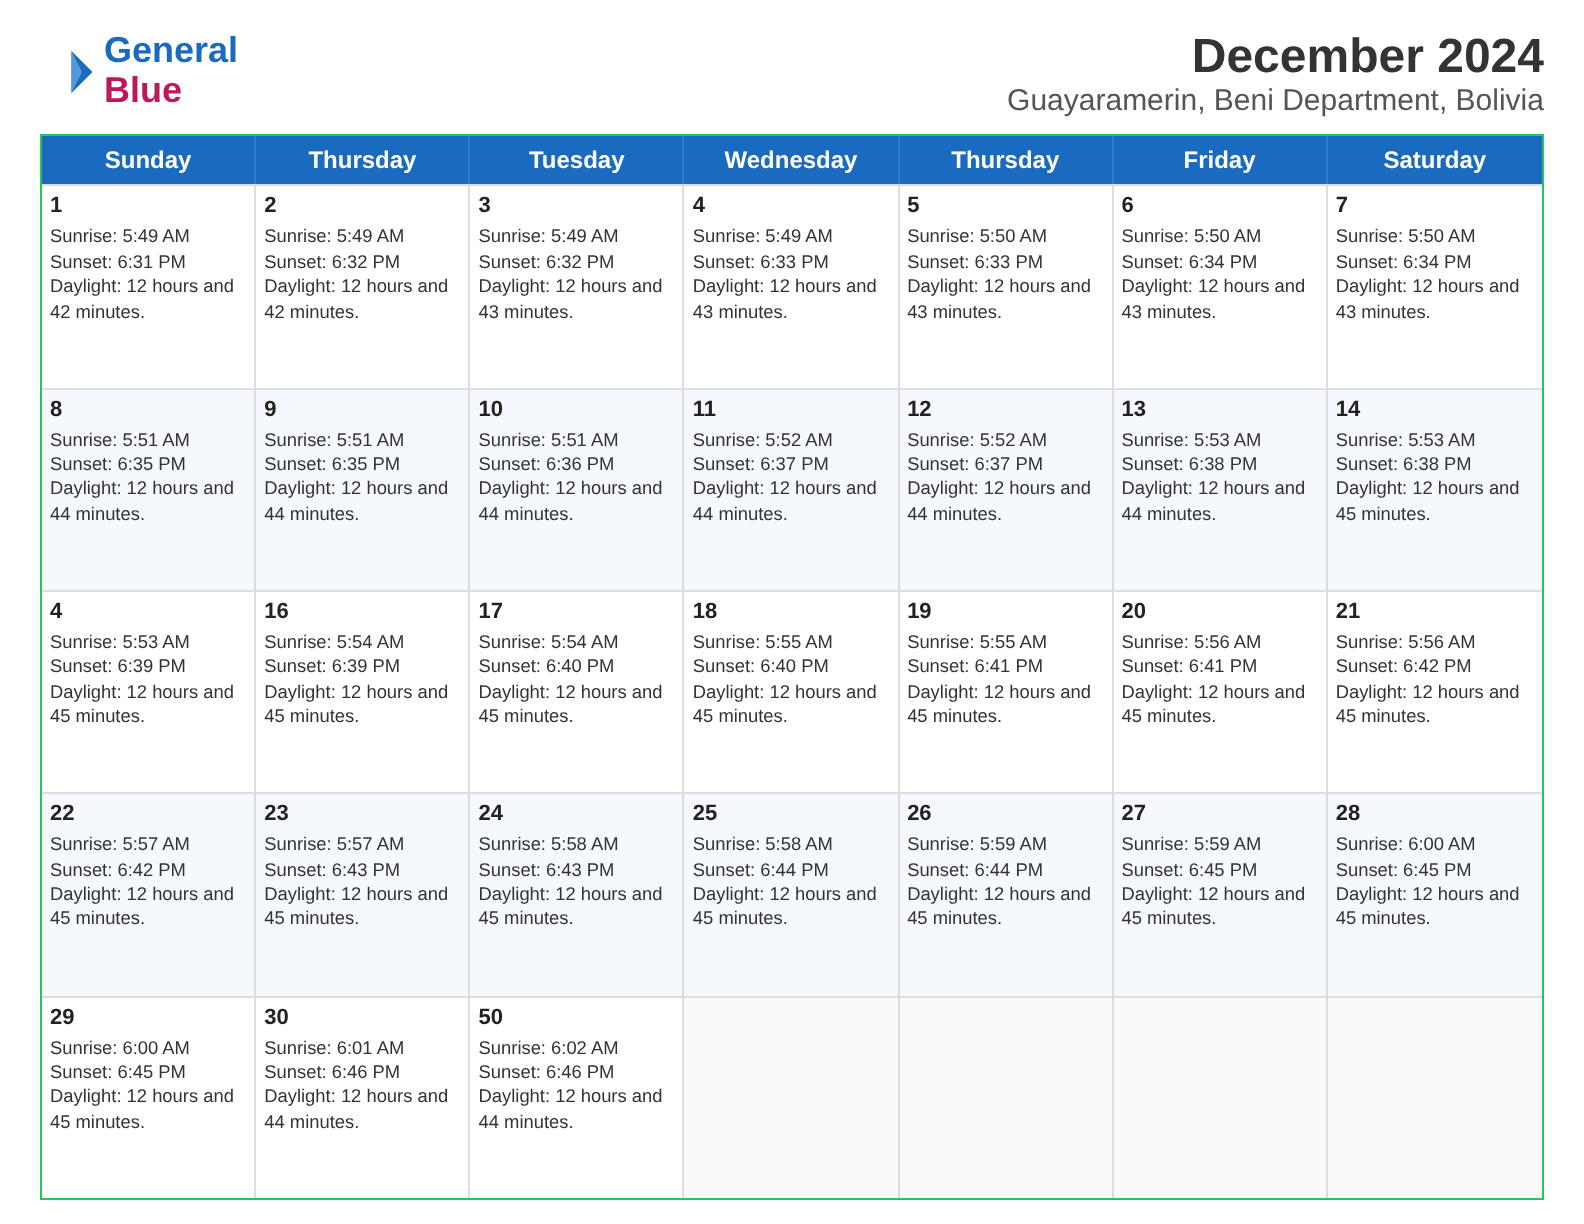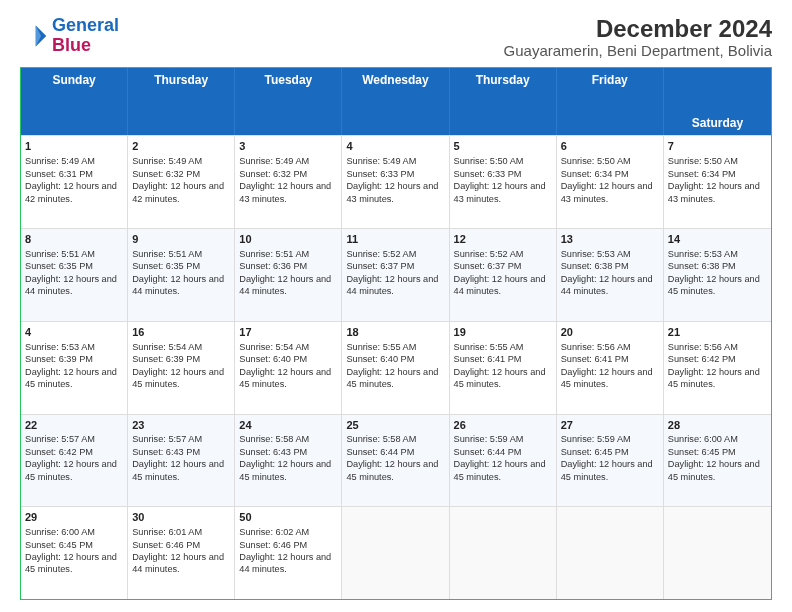--- a/index.html
+++ b/index.html
@@ -66,21 +66,21 @@
       background: #1a6abf;
     }
     .cal-header-cell {
       color: #fff;
       font-size: 12px;
       font-weight: bold;
       text-align: center;
       padding: 5px 4px;
       border-right: 1px solid #2a7acf;
     }
-    .cal-header-cell:last-child { border-right: none; margin-top: 43px; }
+    .cal-header-cell:last-child { border-right: none; }
     .cal-body {
       flex: 1;
       display: flex;
       flex-direction: column;
     }
     .cal-row {
       display: grid;
       grid-template-columns: repeat(7, 1fr);
       flex: 1;
       border-top: 1px solid #ddd;

